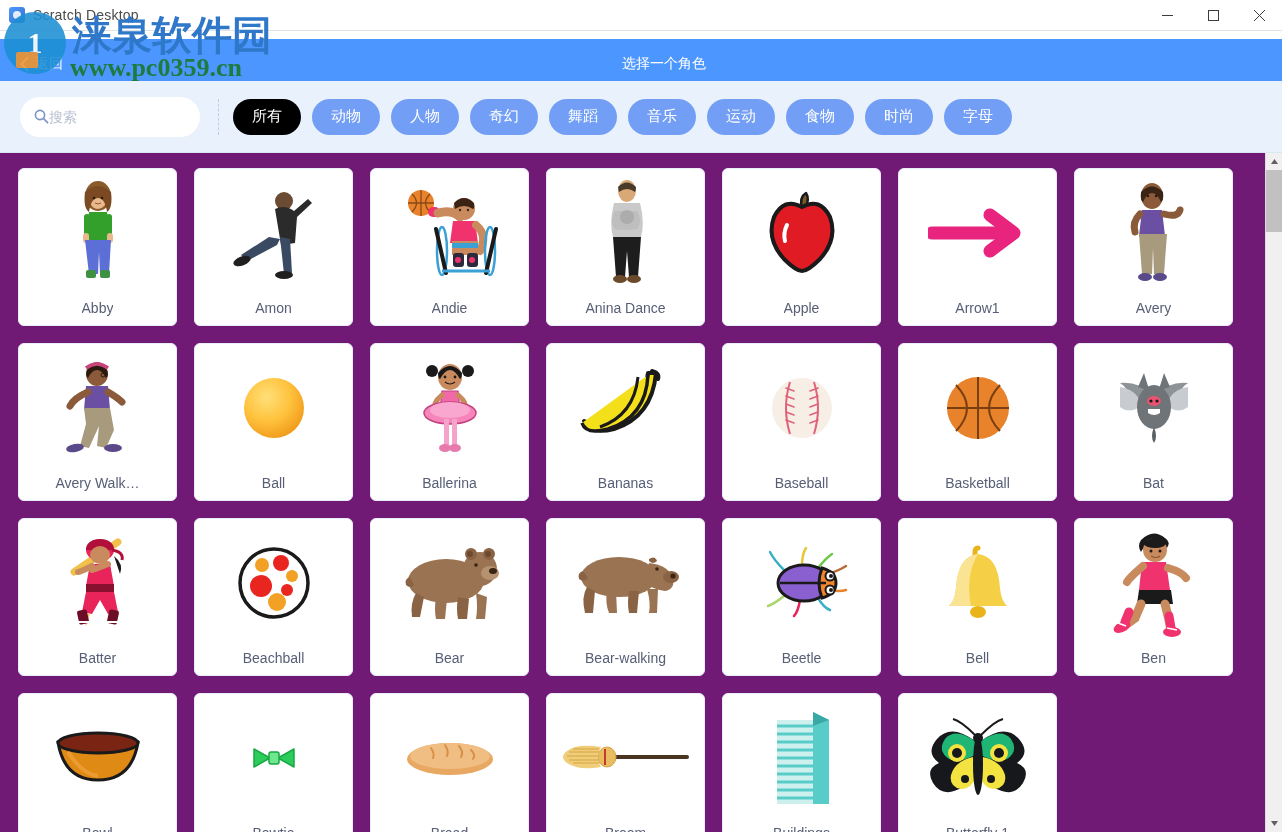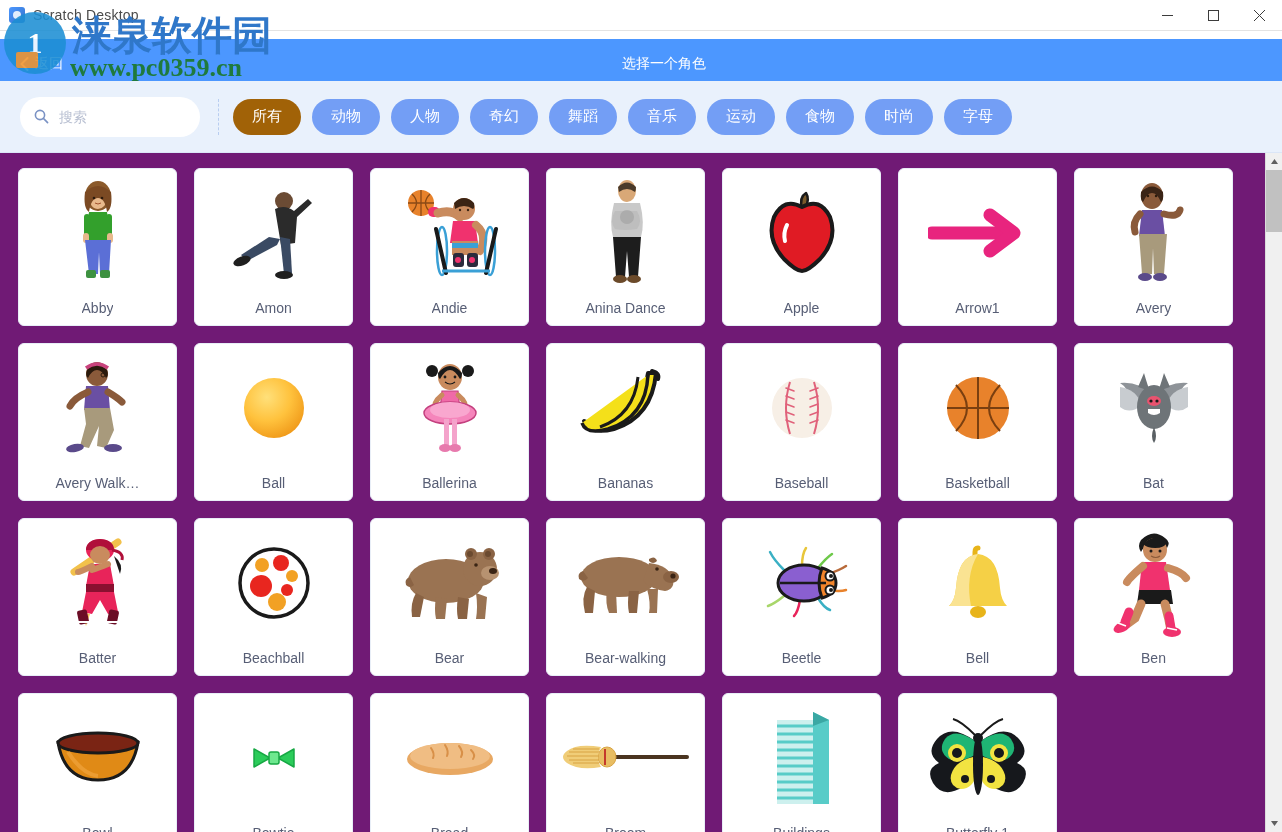--- a/index.html
+++ b/index.html
@@ -59,40 +59,40 @@
     background: #e9f1fc; display: flex; align-items: center;
     border-bottom: 1px solid #dbe6f7;
   }
   #search-wrap {
     margin-left: 20px; width: 180px; height: 40px; background: #ffffff;
     border-radius: 20px; display: flex; align-items: center; padding: 0 14px;
     flex: 0 0 auto;
   }
   #search-icon { flex: 0 0 auto; display: block; }
   #search-input {
-    border: 0; outline: 0; margin-left: 10px; width: 120px;
+    border: 0; outline: 0; width: 120px;
     font-family: "Liberation Sans", sans-serif; font-size: 14px; color: #575e75;
     background: transparent;
   }
   #search-input::placeholder { color: #b9c0d2; }
 
   #divider {
     width: 0; height: 36px; margin: 0 14px 0 18px;
     border-left: 1px dashed #b8cdf0; flex: 0 0 auto;
   }
 
   #tags { display: flex; align-items: center; gap: 11px; }
   .tag {
     height: 36px; padding: 0 19px; border-radius: 18px;
     background: #739ef5; color: #ffffff; font-size: 15px;
     display: flex; align-items: center; justify-content: center;
     cursor: pointer; white-space: nowrap; border: 0;
     font-family: "Liberation Sans", sans-serif;
   }
-  .tag.active { background: #a16207; }
+  .tag.active { background: #000000; }
 
   
   #gridpane {
     position: absolute; top: 153px; left: 0; width: 1282px; height: 679px;
     background: #701a75; overflow: hidden;
   }
   #grid {
     position: absolute; top: 0; left: 0; width: 1262px;
     display: flex; flex-wrap: wrap; padding: 15px 0 0 18px; gap: 17px 17px;
   }

